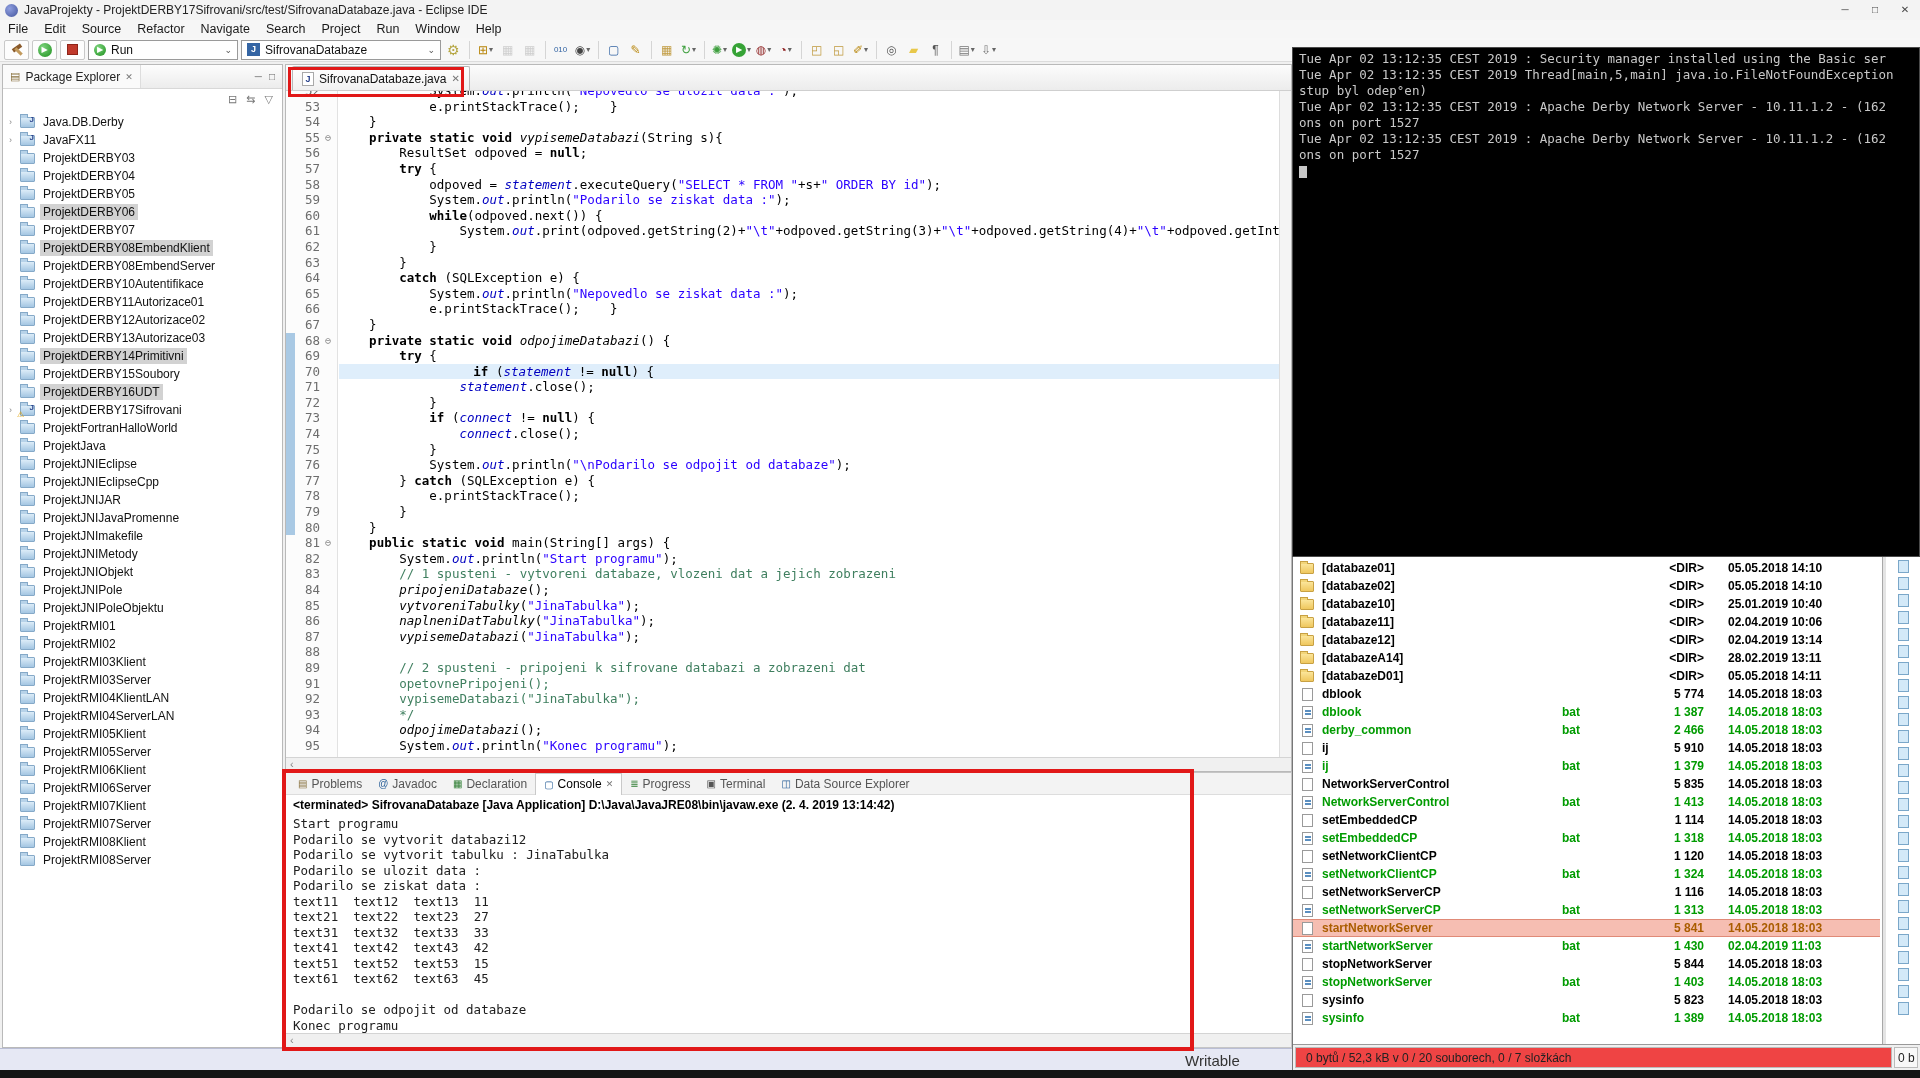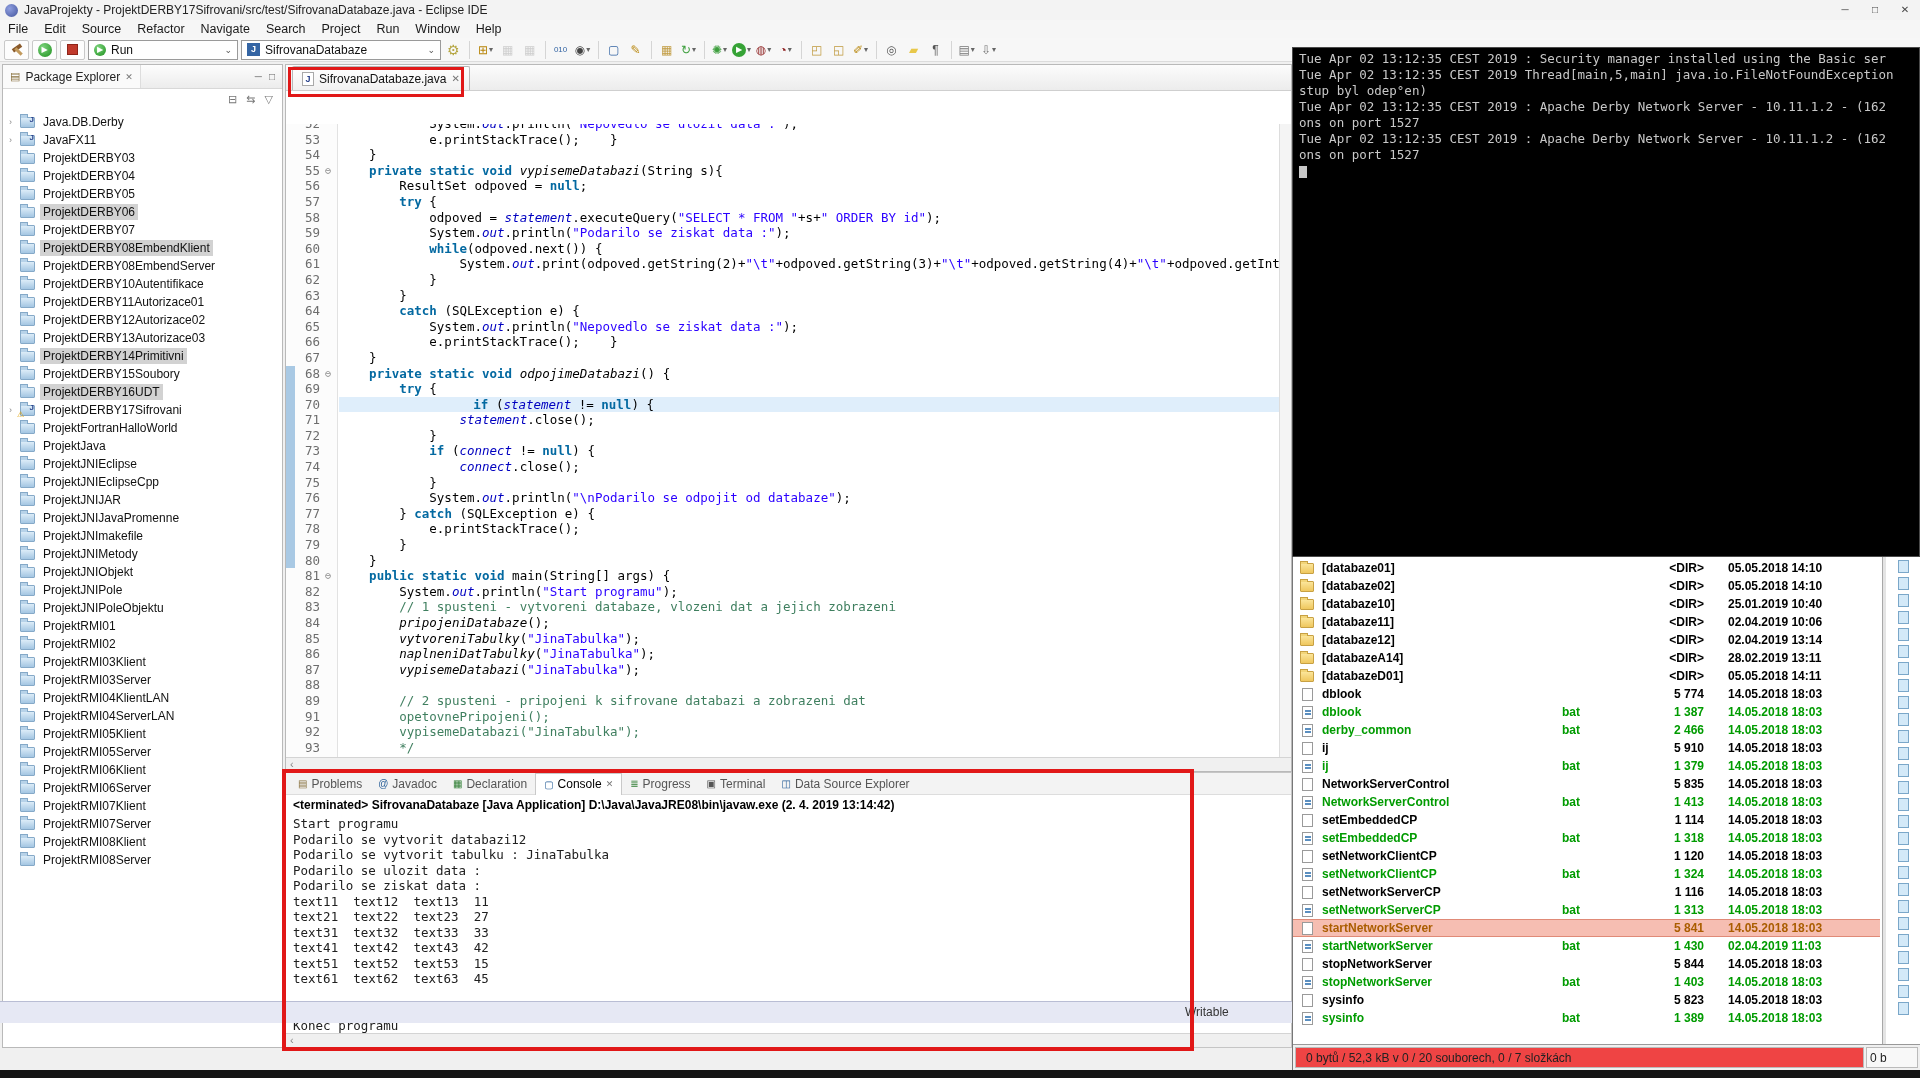--- a/index.html
+++ b/index.html
@@ -67,33 +67,33 @@
 
   
   .editor{position:absolute;left:285px;top:64px;width:1007px;height:708px;background:#fff;border:1px solid #b9b9b9;}
   .ed-tabs{height:26px;background:linear-gradient(#fcfcfc,#ececec);border-bottom:1px solid #cfcfcf;
     display:flex;align-items:flex-end;padding-left:6px;}
   .ed-tab{display:flex;align-items:center;gap:5px;height:24px;padding:0 9px;font-size:12px;color:#111;
     background:linear-gradient(#ffffff,#f1f1f1);border:1px solid #b9b9b9;border-bottom:none;border-radius:2px 2px 0 0;}
   .tab-ico{position:relative;width:12px;height:14px;background:#fff;border:1px solid #a9a9a9;
     font-size:9px;font-weight:bold;color:#27408b;text-align:center;line-height:13px;flex:none;}
   .tab-x{color:#777;font-size:10px;}
-  .code-area{position:absolute;left:0;top:26px;right:0;bottom:14px;overflow:hidden;background:#fff;margin-top:33px;}
+  .code-area{position:absolute;left:0;top:26px;right:0;bottom:14px;overflow:hidden;background:#fff;}
   .ruler-bg{position:absolute;left:0;top:0;bottom:0;width:52px;background:#fcfcfc;border-right:1px solid #e2e2e2;}
   .overview{position:absolute;right:0;top:0;bottom:0;width:12px;background:#f4f4f4;border-left:1px solid #ddd;}
   .code-lines{position:absolute;left:0;top:0;right:12px;bottom:0;}
   .code-lines .cline:first-child{margin-top:-8px;}
   .cline{display:flex;height:15.6px;font:12.5px/15.6px "DejaVu Sans Mono",monospace;white-space:pre;position:relative;}
   .rng{width:9px;flex:none;}
   .rng.on{background:#a9c9e4;}
   .lnum{width:30px;flex:none;text-align:right;padding-right:5px;color:#6d6d6d;}
   .fold{width:14px;flex:none;color:#8a8a8a;font-size:10px;line-height:15.6px;}
   .src{flex:1;tab-size:4;color:#000;}
   .cline.cur .src{background:#dfeefb;padding-left:44px;}
-  .c-kw{color:#0369a1;font-weight:bold;}
+  .c-kw{color:#000000;font-weight:bold;}
   .c-str{color:#2a00ff;}
   .c-com{color:#3f7f5f;}
   .c-fld{color:#0000c0;font-style:italic;}
   .c-mth{font-style:italic;}
   .hscroll{position:absolute;left:0;right:0;bottom:0;height:14px;background:#f0f0f0;border-top:1px solid #d4d4d4;
     color:#888;font-size:11px;line-height:13px;padding-left:4px;}
 
   
   .console{position:absolute;left:285px;top:772px;width:1007px;height:276px;background:#fff;border:1px solid #c5c5c5;}
   .cons-tabs{height:22px;display:flex;align-items:center;background:#f3f3f3;border-bottom:1px solid #ddd;
@@ -103,22 +103,22 @@
   .ctab .cico{font-size:10px;}
   .ctab .ctx{color:#777;font-size:9px;}
   .cons-term{font-size:12px;font-weight:bold;color:#000;padding:3px 7px;}
   .cons-out{padding:1px 7px;font:12.5px/15.5px "DejaVu Sans Mono",monospace;tab-size:8;white-space:pre;color:#202020;}
 
   
   .red1{position:absolute;left:288px;top:67px;width:176px;height:30px;border:3px solid #e11818;z-index:60;pointer-events:none;}
   .red2{position:absolute;left:282px;top:769px;width:912px;height:282px;border:4px solid #e11818;z-index:60;pointer-events:none;}
 
   
-  .statusbar{position:absolute;left:0;top:1001px;width:1920px;height:22px;background:#e6e8f4;
-    border-top:1px solid #b9bdd4;font-size:12px;color:#333;}
+  .statusbar{position:absolute;left:0;top:1048px;width:1920px;height:22px;background:#e6e8f4;
+    border-top:1px solid #b9bdd4;font-size:15px;color:#333;}
   .writable{position:absolute;left:1185px;top:3px;}
 
   
   .cmd{position:absolute;left:1292px;top:47px;width:628px;height:510px;background:#000;
     border:1px solid #4a4a4a;z-index:30;}
   .cmd-title{height:21px;background:#050505;color:#f0f0f0;font-size:12px;display:flex;align-items:center;
     gap:6px;padding-left:6px;border-bottom:1px solid #1e1e1e;}
   .cmd-ico{width:13px;height:12px;background:#111;border:1px solid #ddd;color:#fff;font-size:7px;
     line-height:11px;text-align:center;flex:none;}
   .cmd-body{padding:3px 6px;font:12.5px/16px "DejaVu Sans Mono",monospace;color:#c8c8c8;white-space:pre;overflow:hidden;}
@@ -141,21 +141,21 @@
   .fname{width:240px;overflow:hidden;}
   .fext{width:66px;}
   .fsize{width:80px;text-align:right;padding-right:4px;}
   .fdate{padding-left:20px;}
   .fm-div{position:absolute;right:34px;top:0;bottom:26px;width:4px;background:#e4e4e4;border-left:1px solid #a8a8a8;}
   .fm-ricons{position:absolute;right:3px;top:0;bottom:26px;width:28px;padding-top:3px;overflow:hidden;}
   .ricon{width:11px;height:13px;background:#d3e9f8;border:1px solid #7aa7c9;margin:0 auto 4px;}
   .fm-status{position:absolute;left:0;right:0;bottom:0;height:26px;background:#f0f0f0;border-top:1px solid #999;
     display:flex;font-size:12px;color:#222;}
   .fm-sl{flex:1;margin:2px;border:1px solid #bbb;background:#ef4444;padding:3px 10px;white-space:nowrap;overflow:hidden;}
-  .fm-sr{width:52px;margin:2px 2px 2px 0;border:1px solid #bbb;background:#f8f8f8;padding:3px 3px;
+  .fm-sr{width:24px;margin:2px 2px 2px 0;border:1px solid #bbb;background:#f8f8f8;padding:3px 3px;
     white-space:nowrap;overflow:hidden;}
 
   .bottomstrip{position:absolute;left:0;top:1070px;width:1920px;height:8px;background:#141414;z-index:70;}
 </style>
 </head>
 <body>
 
 <div class="screen">
 
   <div class="e-title">

